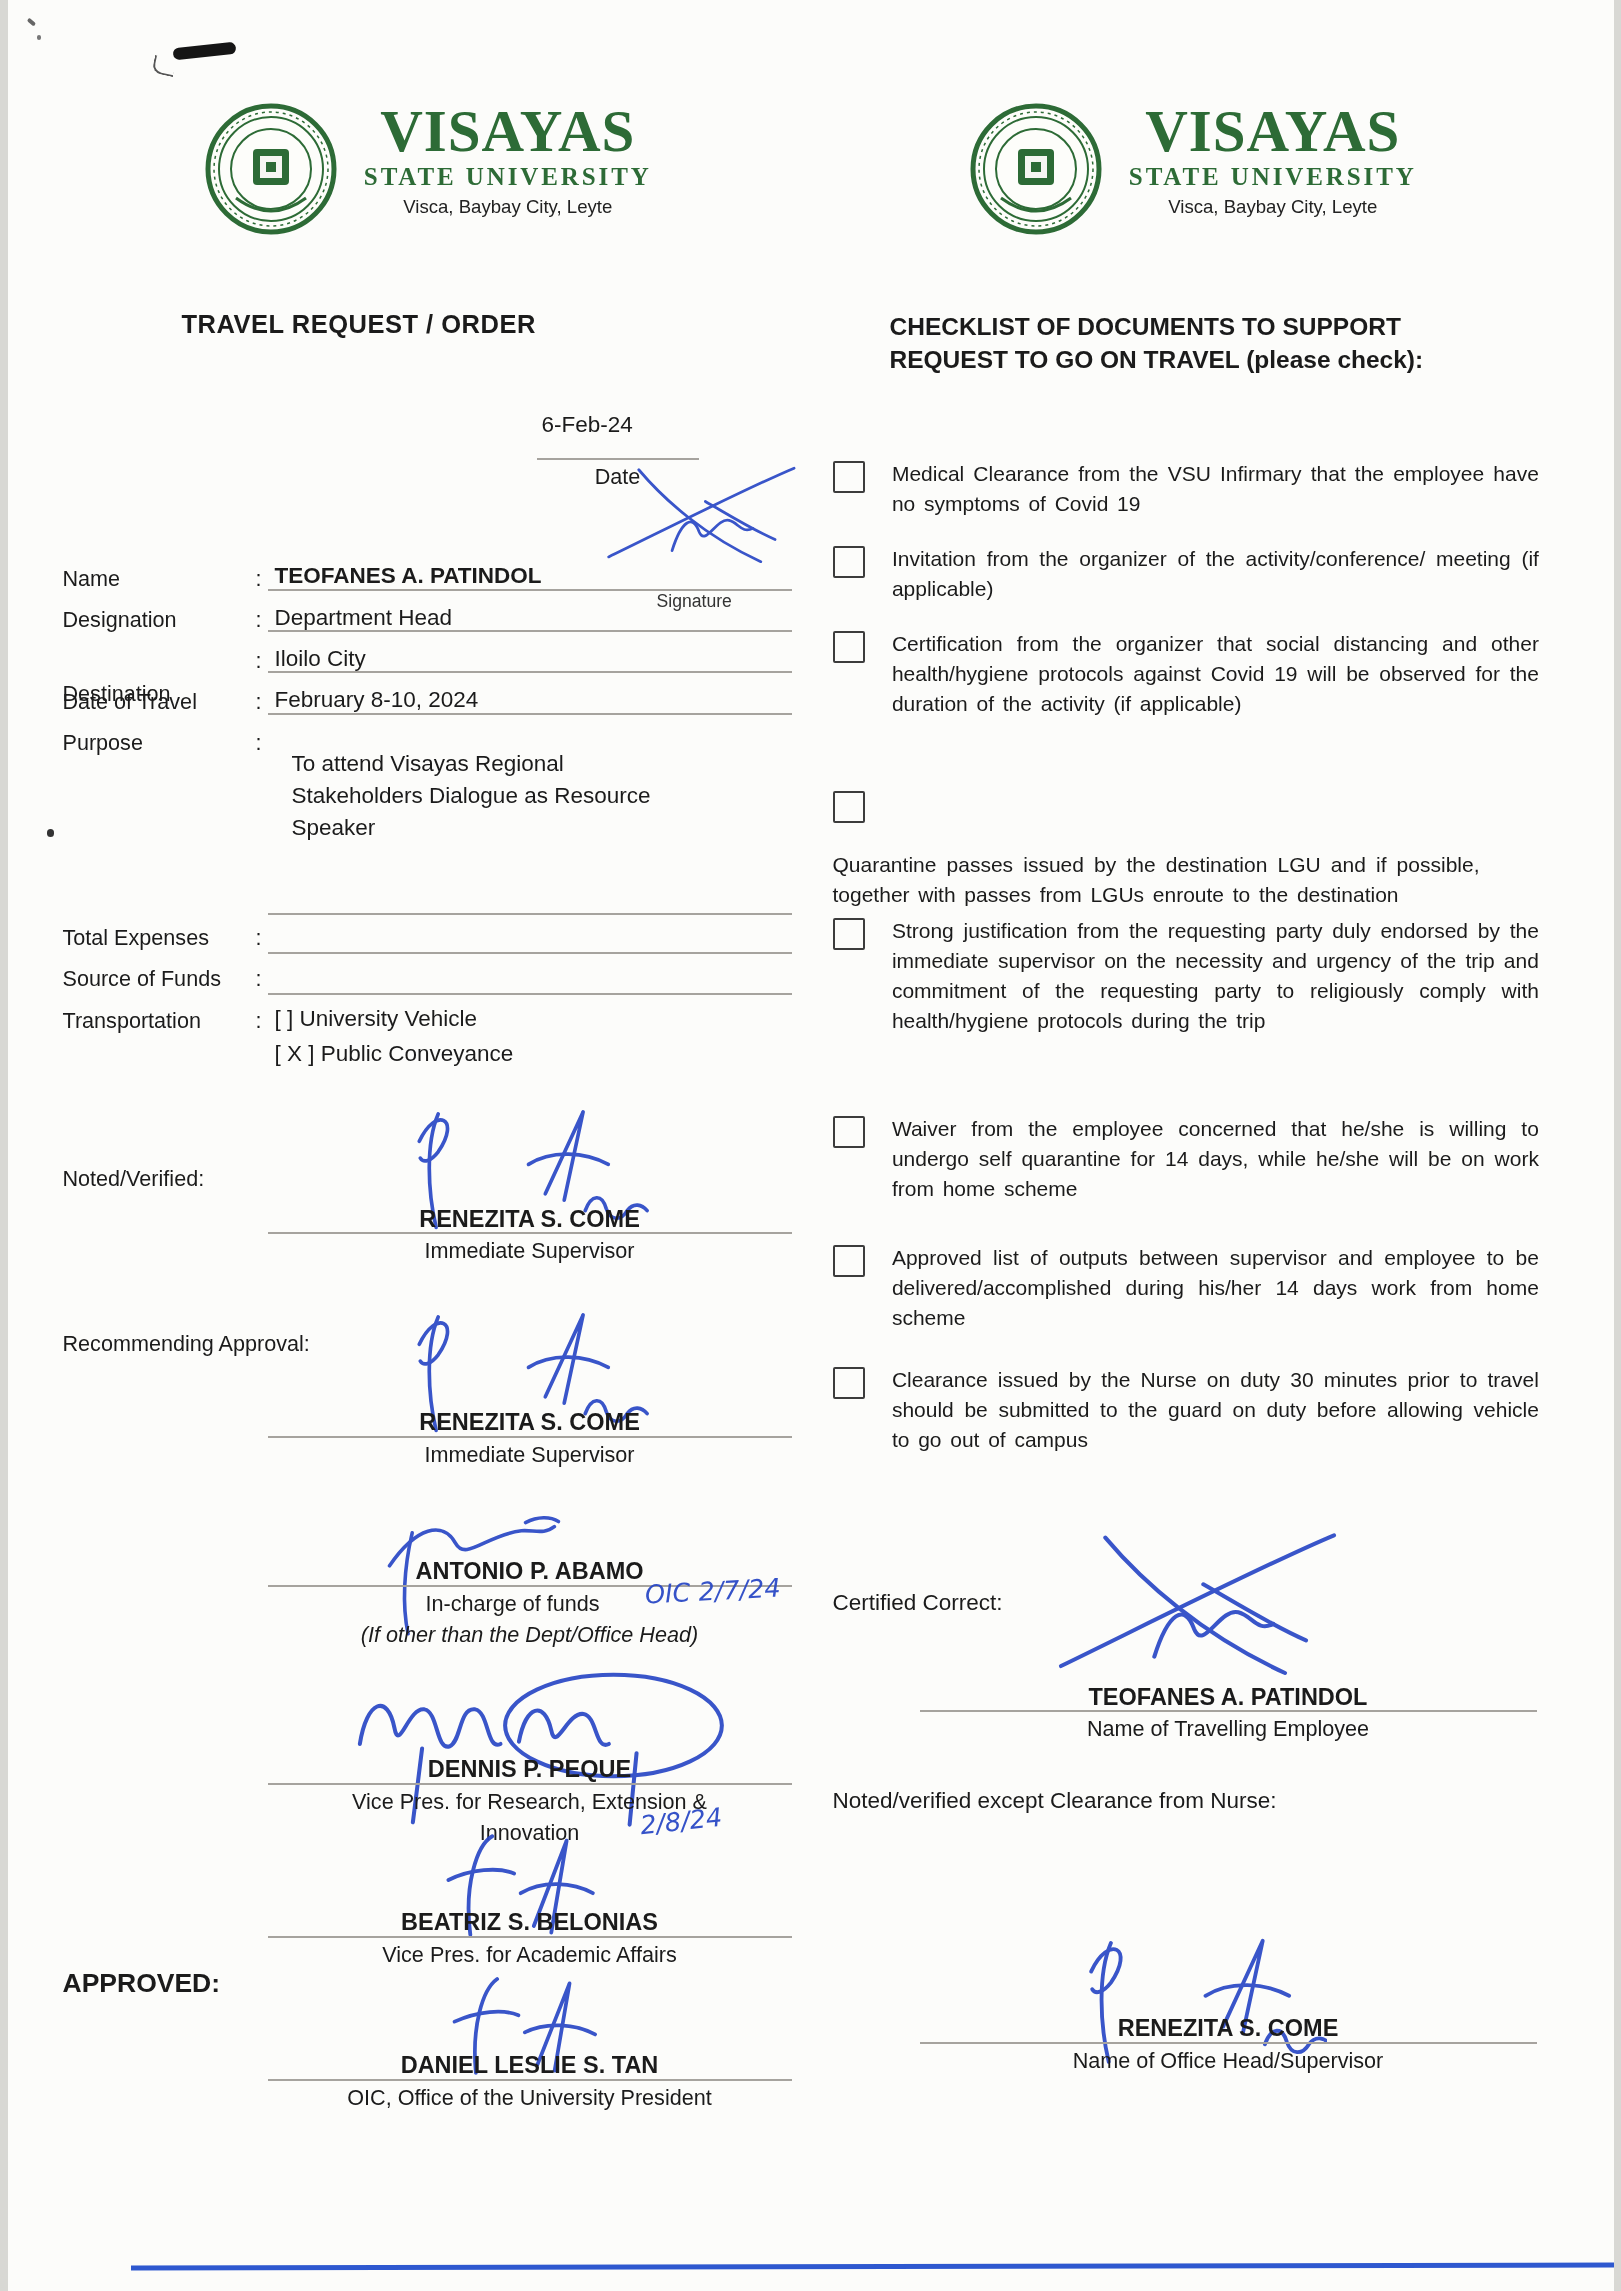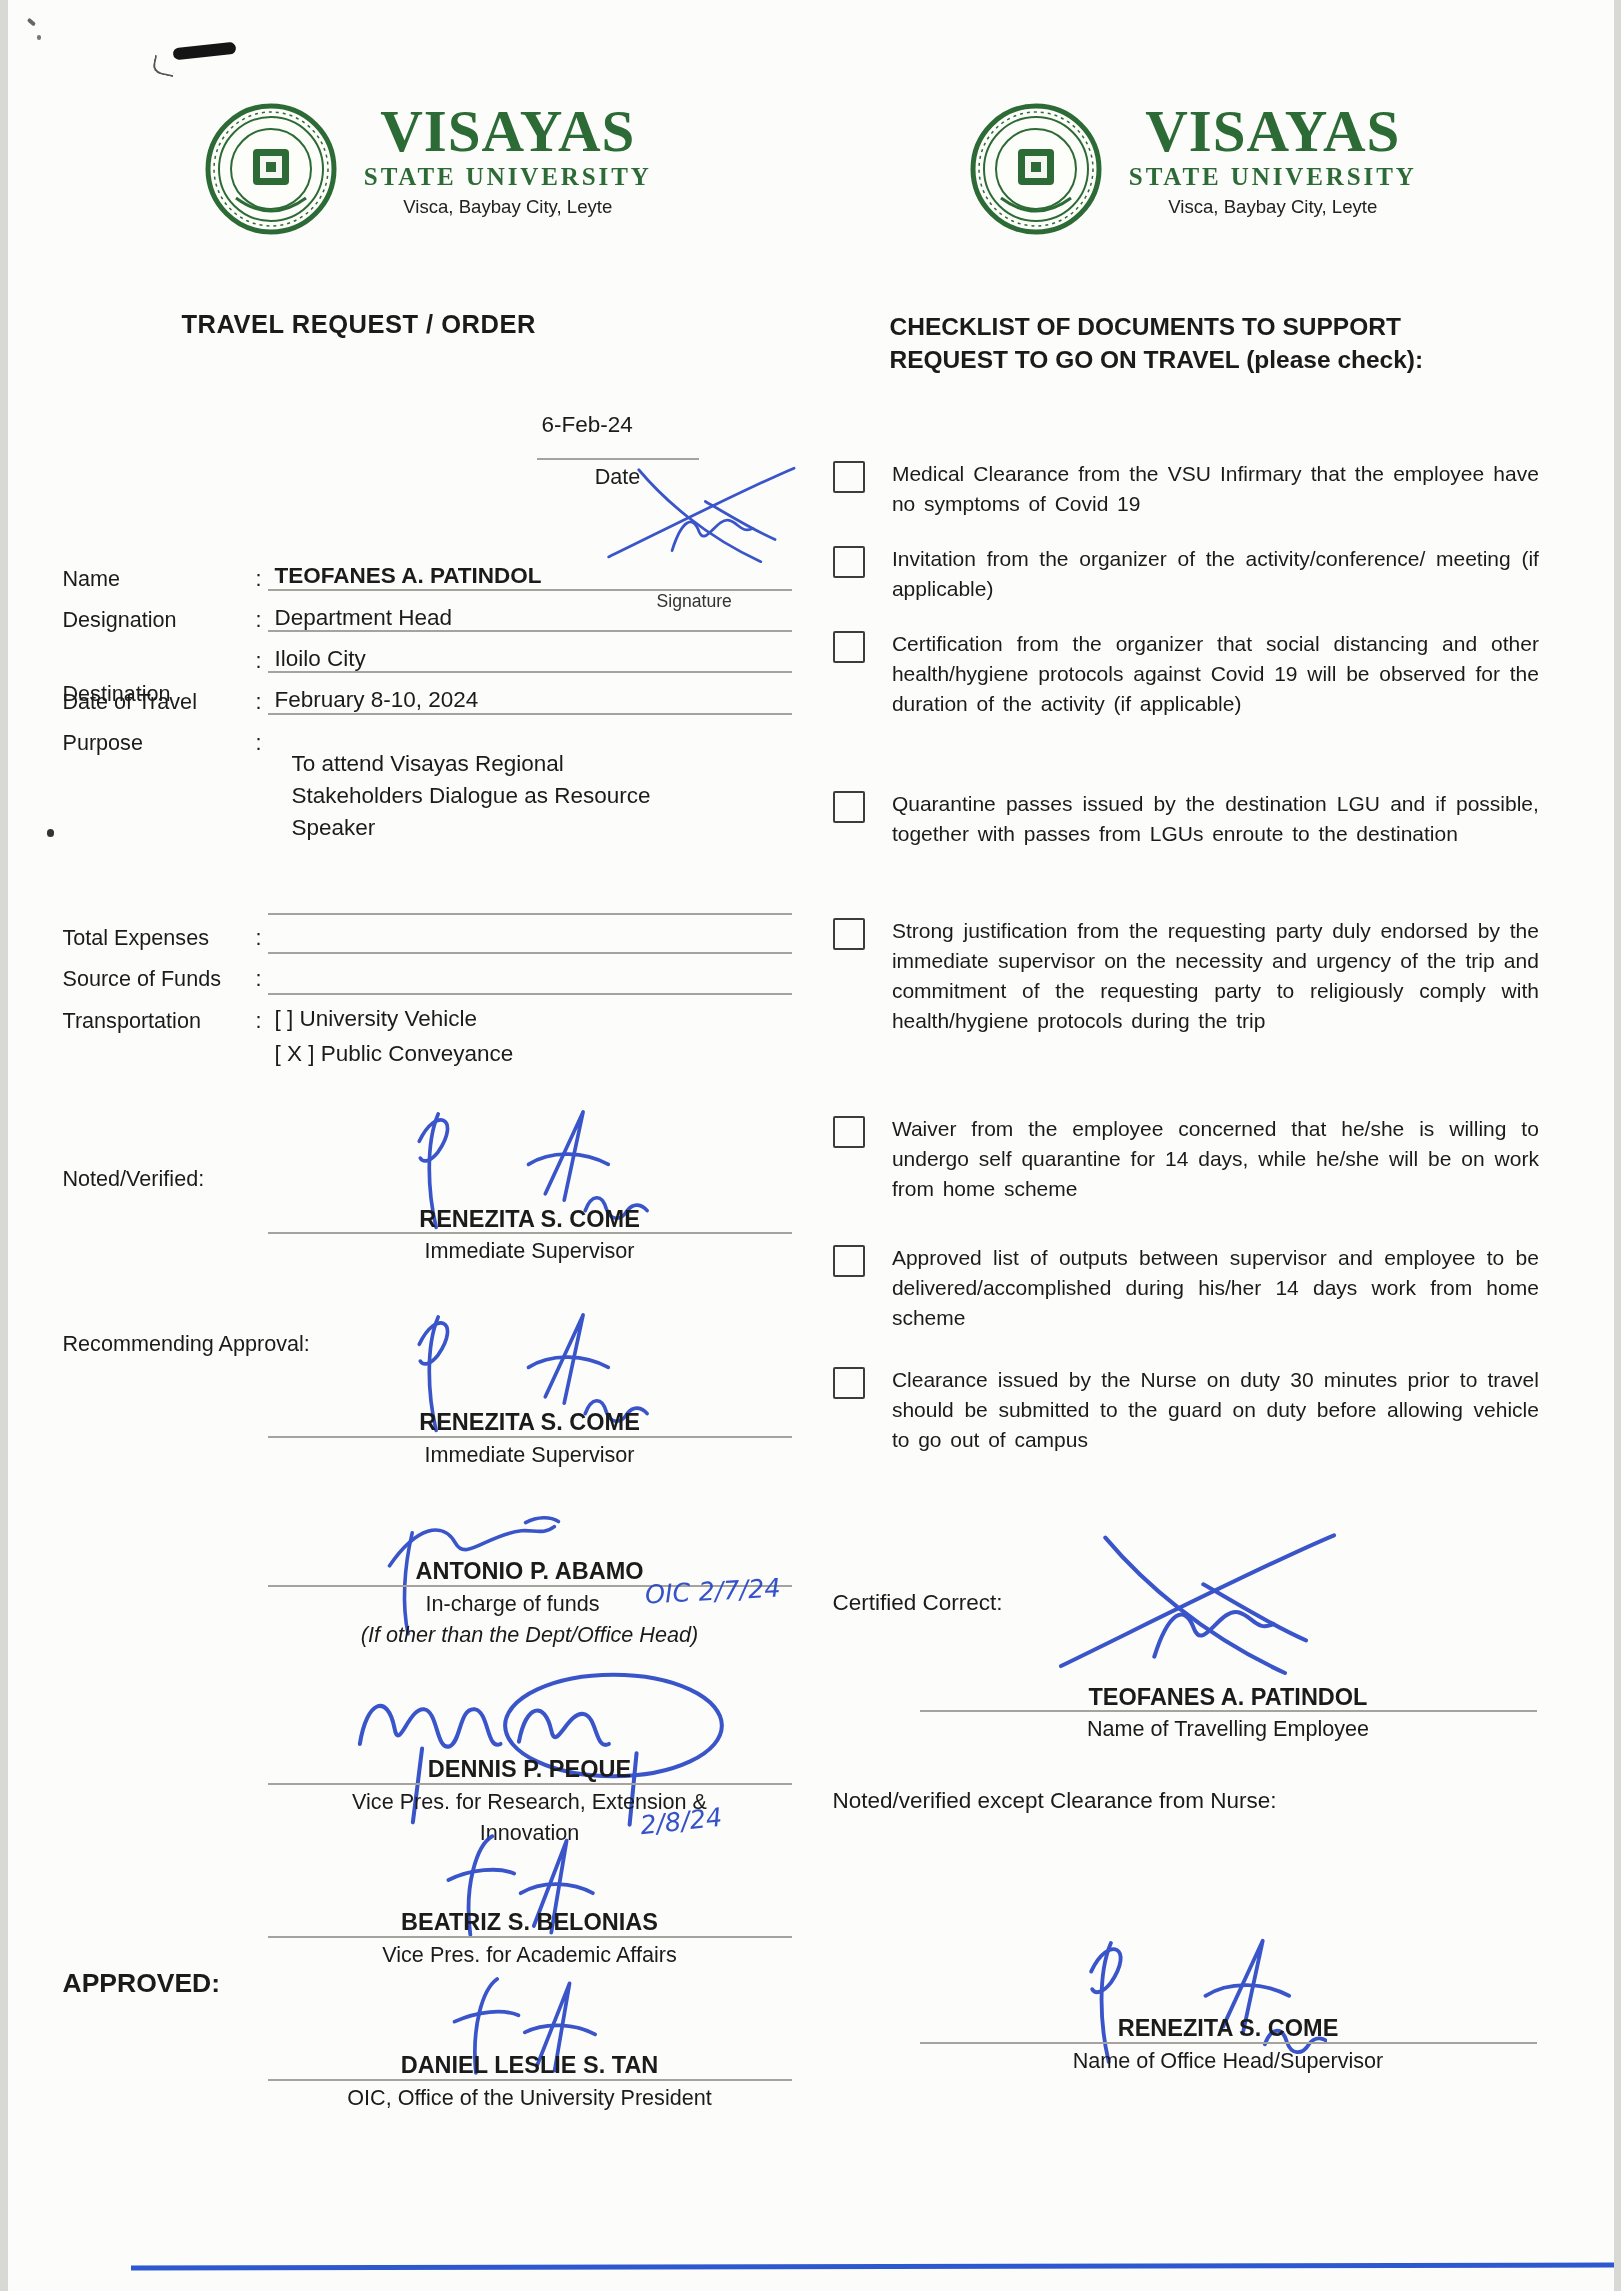--- a/index.html
+++ b/index.html
@@ -238,21 +238,21 @@
     <p class="check-text">Medical Clearance from the VSU Infirmary that the employee have no symptoms of Covid 19</p>
   </div>
   <div class="check-item" style="top:544px;">
     <span class="checkbox"></span>
     <p class="check-text">Invitation from the organizer of the activity/conference/ meeting (if applicable)</p>
   </div>
   <div class="check-item" style="top:629px;">
     <span class="checkbox"></span>
     <p class="check-text">Certification from the organizer that social distancing and other health/hygiene protocols against Covid 19 will be observed for the duration of the activity (if applicable)</p>
   </div>
-  <div class="check-item" style="top:789px;">
+  <div class="check-item" style="top:789px;flex-direction:column;">
     <span class="checkbox"></span>
     <p class="check-text">Quarantine passes issued by the destination LGU and if possible, together with passes from LGUs enroute to the destination</p>
   </div>
   <div class="check-item" style="top:916px;">
     <span class="checkbox"></span>
     <p class="check-text">Strong justification from the requesting party duly endorsed by the immediate supervisor on the necessity and urgency of the trip and commitment of the requesting party to religiously comply with health/hygiene protocols during the trip</p>
   </div>
   <div class="check-item" style="top:1114px;">
     <span class="checkbox"></span>
     <p class="check-text">Waiver from the employee concerned that he/she is willing to undergo self quarantine for 14 days, while he/she will be on work from home scheme</p>

